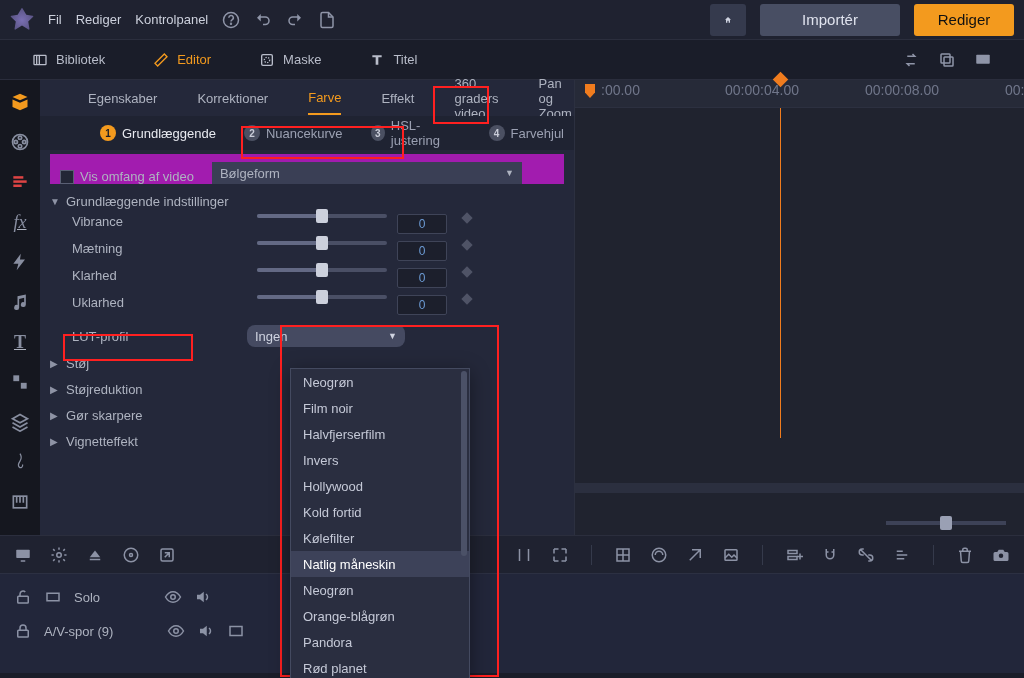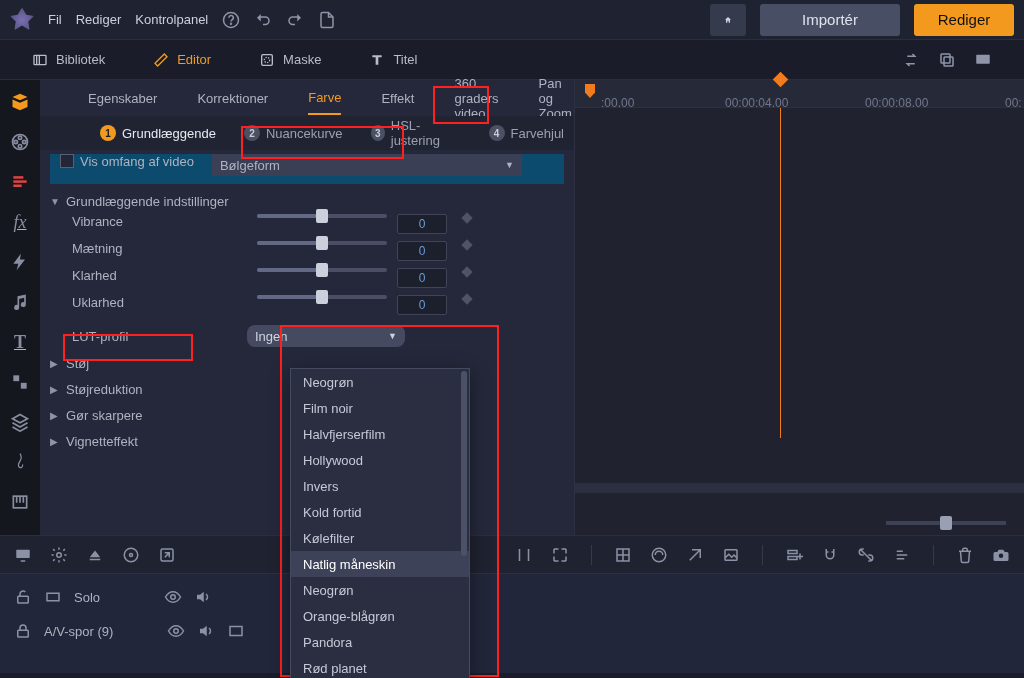--- a/index.html
+++ b/index.html
@@ -32,21 +32,21 @@
 .subtabs { height: 36px; display:flex; align-items:center; gap: 40px; padding: 0 48px; justify-content: flex-start;}
 .subtab { cursor:pointer; color:#aeb3c0; padding: 8px 0; }
 .subtab.active { color:#f39a1e; border-bottom: 2px solid #f39a1e;}
 
 .step-tabs { height: 34px; background:#1f2332; display:flex; align-items:center; gap: 28px; padding:0 10px 0 60px;}
 .step { display:flex; align-items:center; gap:6px; cursor:pointer; color:#9ba0b2;}
 .step.active { color:#e8eaf0;}
 .step-badge { width:16px; height:16px; border-radius:50%; background:#4b5062; color:#c9ccd8; font-size:10px; display:flex; align-items:center;justify-content:center; font-weight:bold;}
 .step.active .step-badge { background:#f39a1e; color:#1a1d29;}
 
-.scope-row { height: 30px; display:flex; align-items:flex-start; padding:0 10px; background:#0c4a6e; gap: 6px; margin: 4px 10px 0;}
+.scope-row { height: 30px; display:flex; align-items:flex-end; padding:0 10px; background:#a21caf; gap: 6px; margin: 4px 10px 0;}
 .checkbox { width:14px;height:14px;border:1px solid #5a5f74; background:#232636;}
 .scope-select { flex:0 0 310px; height:22px; background:#3a3f55; display:flex; align-items:center; padding:0 8px; justify-content:space-between; margin-left: 12px; cursor:pointer;}
 
 .section { padding: 4px 10px 0 ;}
 .section-header { display:flex; align-items:center; gap:6px; height: 26px; cursor:pointer;}
 .tri { font-size:10px; color:#8e93a5; display:inline-block; width: 10px; }
 .param-row { display:flex; align-items:flex-start; height: 27px; padding-left: 22px; gap:10px;}
 .param-label { width: 175px; }
 .slider { flex: 0 0 130px; height: 4px; background:#4a4f65; position:relative; border-radius:2px;}
 .slider .thumb { position:absolute; left:50%; top:-5px; width:12px;height:14px; background:#ccd0dc; border-radius:2px; transform:translateX(-50%);}
@@ -65,21 +65,21 @@
 
 
 .dropdown { position:absolute; left: 290px; top: 368px; width: 180px; background:#2a2e40; border:1px solid #444a60; z-index: 50; box-shadow: 0 4px 18px rgba(0,0,0,.4); max-height:320px; overflow:hidden;}
 .dropdown-item { height:26px; padding:0 12px; display:flex; align-items:center; cursor:pointer; color:#c5c9d7;}
 .dropdown-item.hover { background:#3d4259; color:#fff;}
 .dropdown-scroll { position:absolute; right:2px; top:2px; width:6px; height:185px; background:#4b5167; border-radius:3px;}
 
 
 .right-panel { width: 450px; background:#20232f; border-left:1px solid #2c3040; position:relative;}
 .tl-ruler { height:28px; background:#262a38; position:relative; border-bottom:1px solid #2c3040;}
-.tl-ruler .tick { position:absolute; top:16px; font-size:12px; color:#70768a;}
+.tl-ruler .tick { position:absolute; top:2px; font-size:14px; color:#70768a;}
 .tl-marker { position:absolute; left:10px; top:4px; width:10px; height:14px; background:#f07c1e; clip-path: polygon(0 0,100% 0,100% 60%,50% 100%,0 60%);}
 .tl-body { height: 330px; position:relative;}
 .playhead { position:absolute; left:205px; top:0; width:1px; height:100%; background:#f07c1e;}
 .playhead-head { position:absolute; left:200px; top:-6px; width:11px; height:11px; background:#f07c1e; transform:rotate(45deg);}
 .tl-zoom { position:absolute; right:18px; bottom:10px; width:120px; height:4px; background:#3d4257;}
 .tl-zoom .t { position:absolute; left:50%; top:-5px; width:12px;height:14px; background:#9aa0b4; border-radius:2px; transform:translateX(-50%);}
 .tl-hscroll { position:absolute; left:0; bottom: 42px; height:10px; width:100%; background:#1e212c;}
 .tl-hscroll .bar { position:absolute; left:0; width:100%; height:100%; background:#2b2f3f;}
 
 
@@ -449,22 +449,22 @@
         <rect x="4" y="6" width="16" height="12"></rect>
       </svg>
   </div>
 </div>
 
 <div class="dropdown" id="lut-dd">
   <div class="dropdown-scroll"></div>
 <div class="dropdown-item">Neogrøn</div>
     <div class="dropdown-item">Film noir</div>
     <div class="dropdown-item">Halvfjerserfilm</div>
+    <div class="dropdown-item">Invers</div>
     <div class="dropdown-item">Hollywood</div>
-    <div class="dropdown-item">Invers</div>
     <div class="dropdown-item">Kold fortid</div>
     <div class="dropdown-item">Kølefilter</div>
     <div class="dropdown-item hover">Natlig måneskin</div>
     <div class="dropdown-item">Neogrøn</div>
     <div class="dropdown-item">Orange-blågrøn</div>
     <div class="dropdown-item">Pandora</div>
     <div class="dropdown-item">Rød planet</div>
   </div>
 
 <div class="redbox" style="left:433px; top:86px; width:56px; height:38px;"></div>

